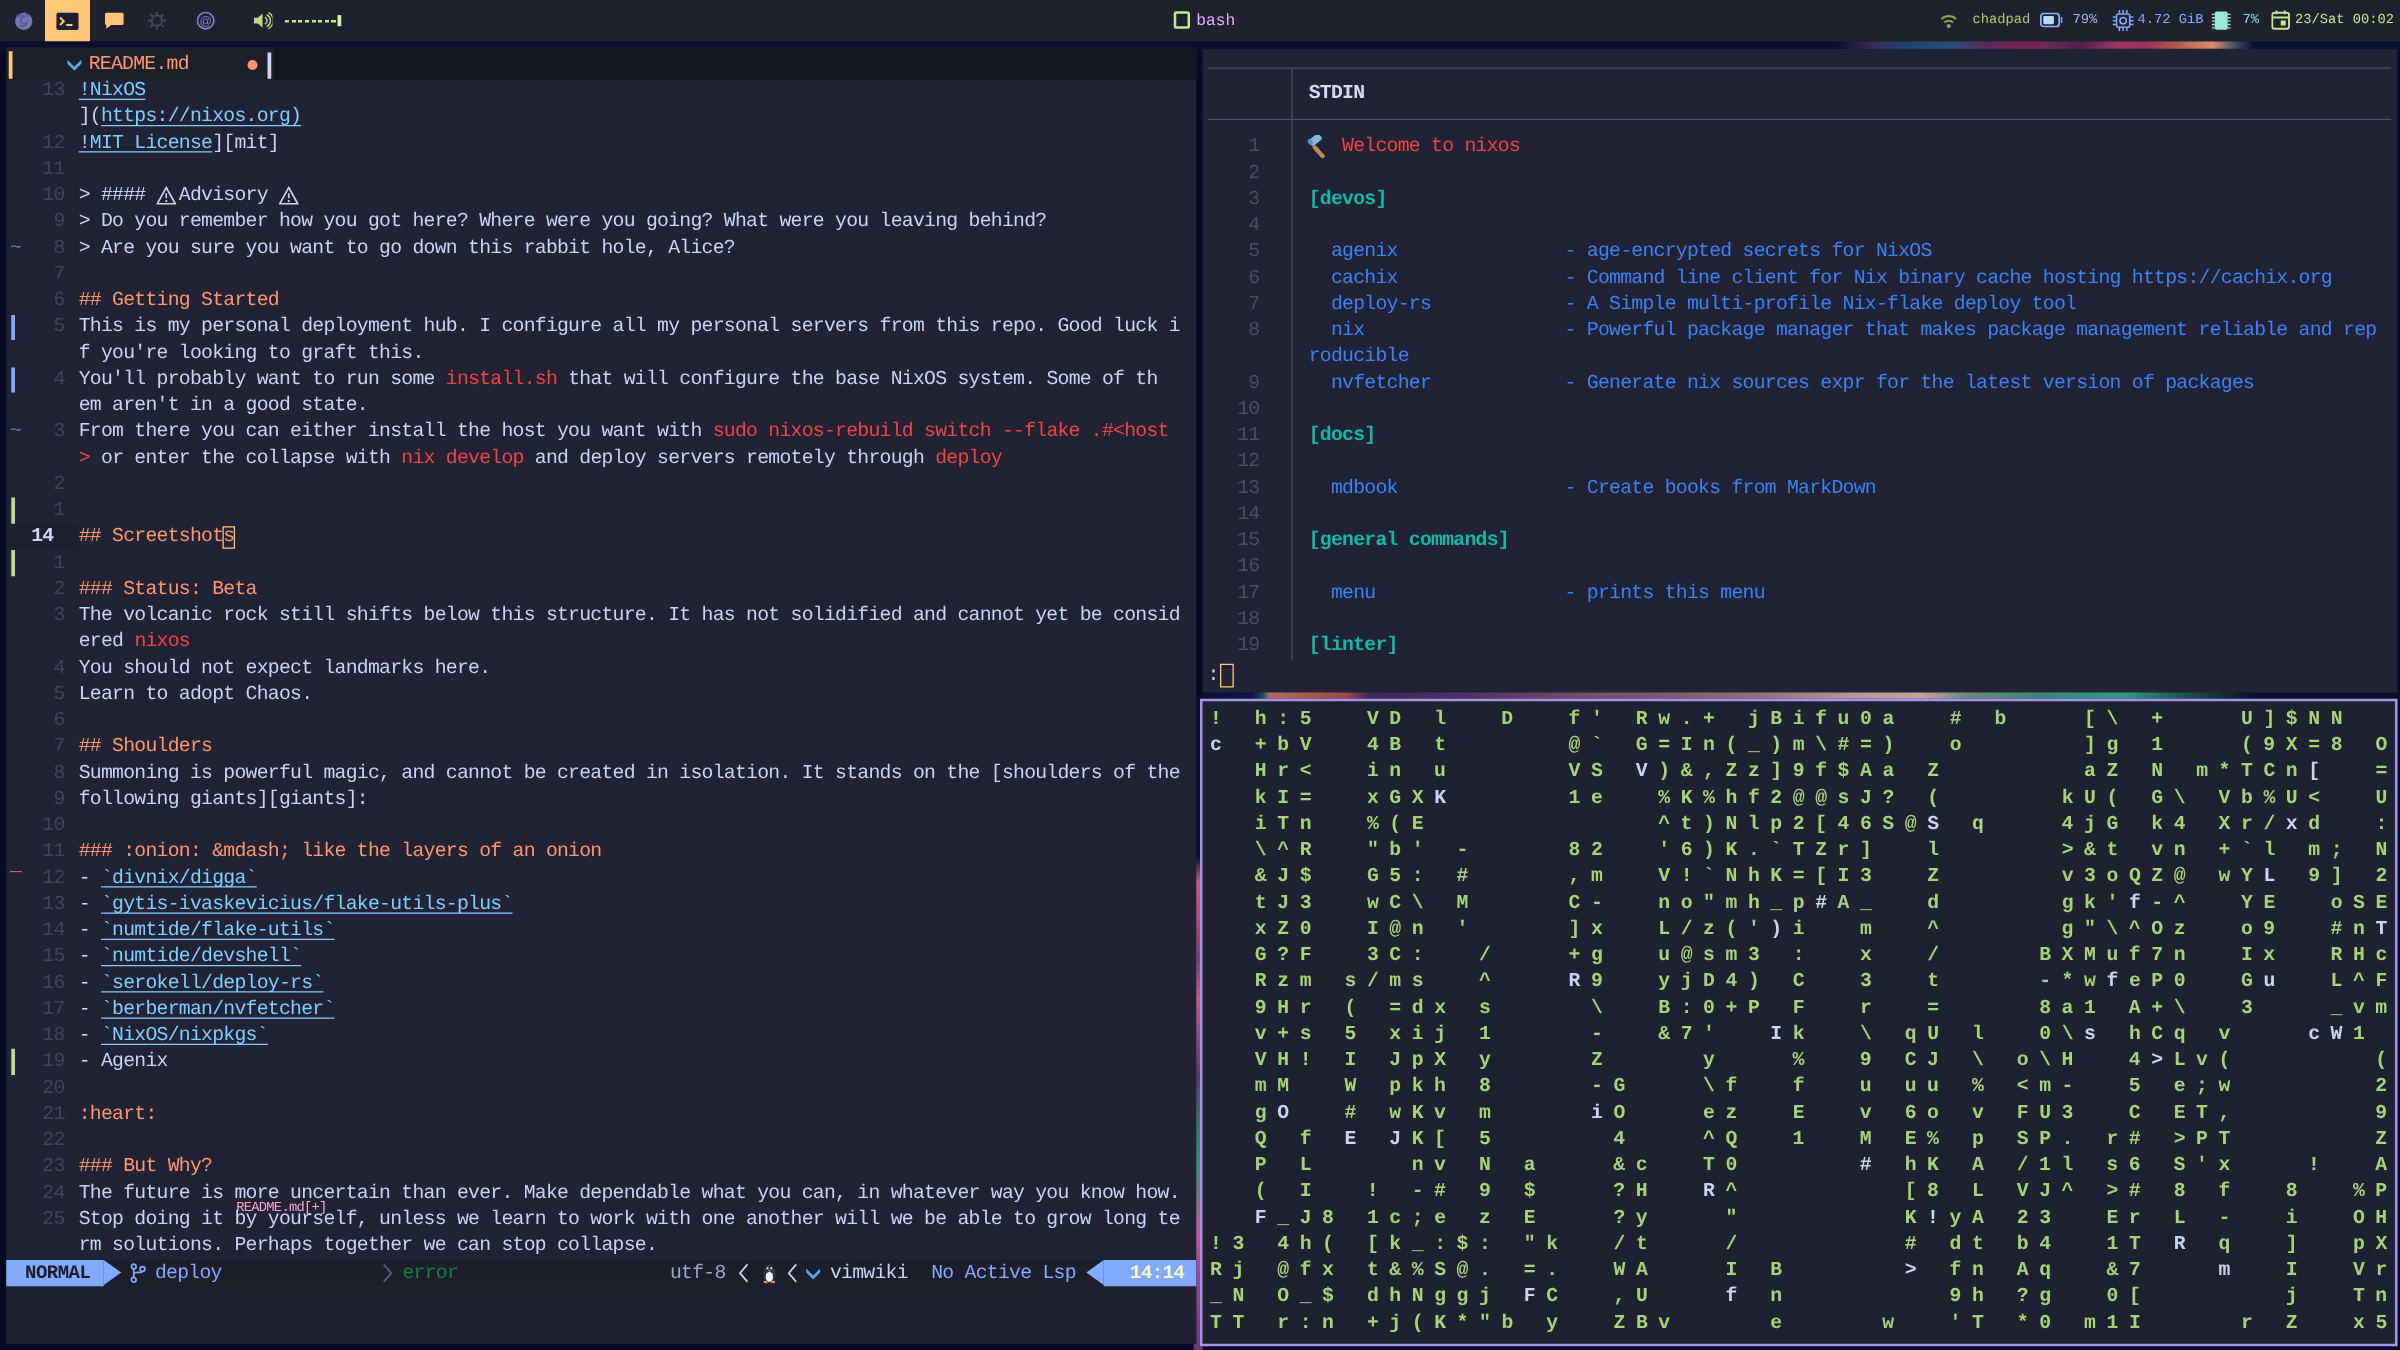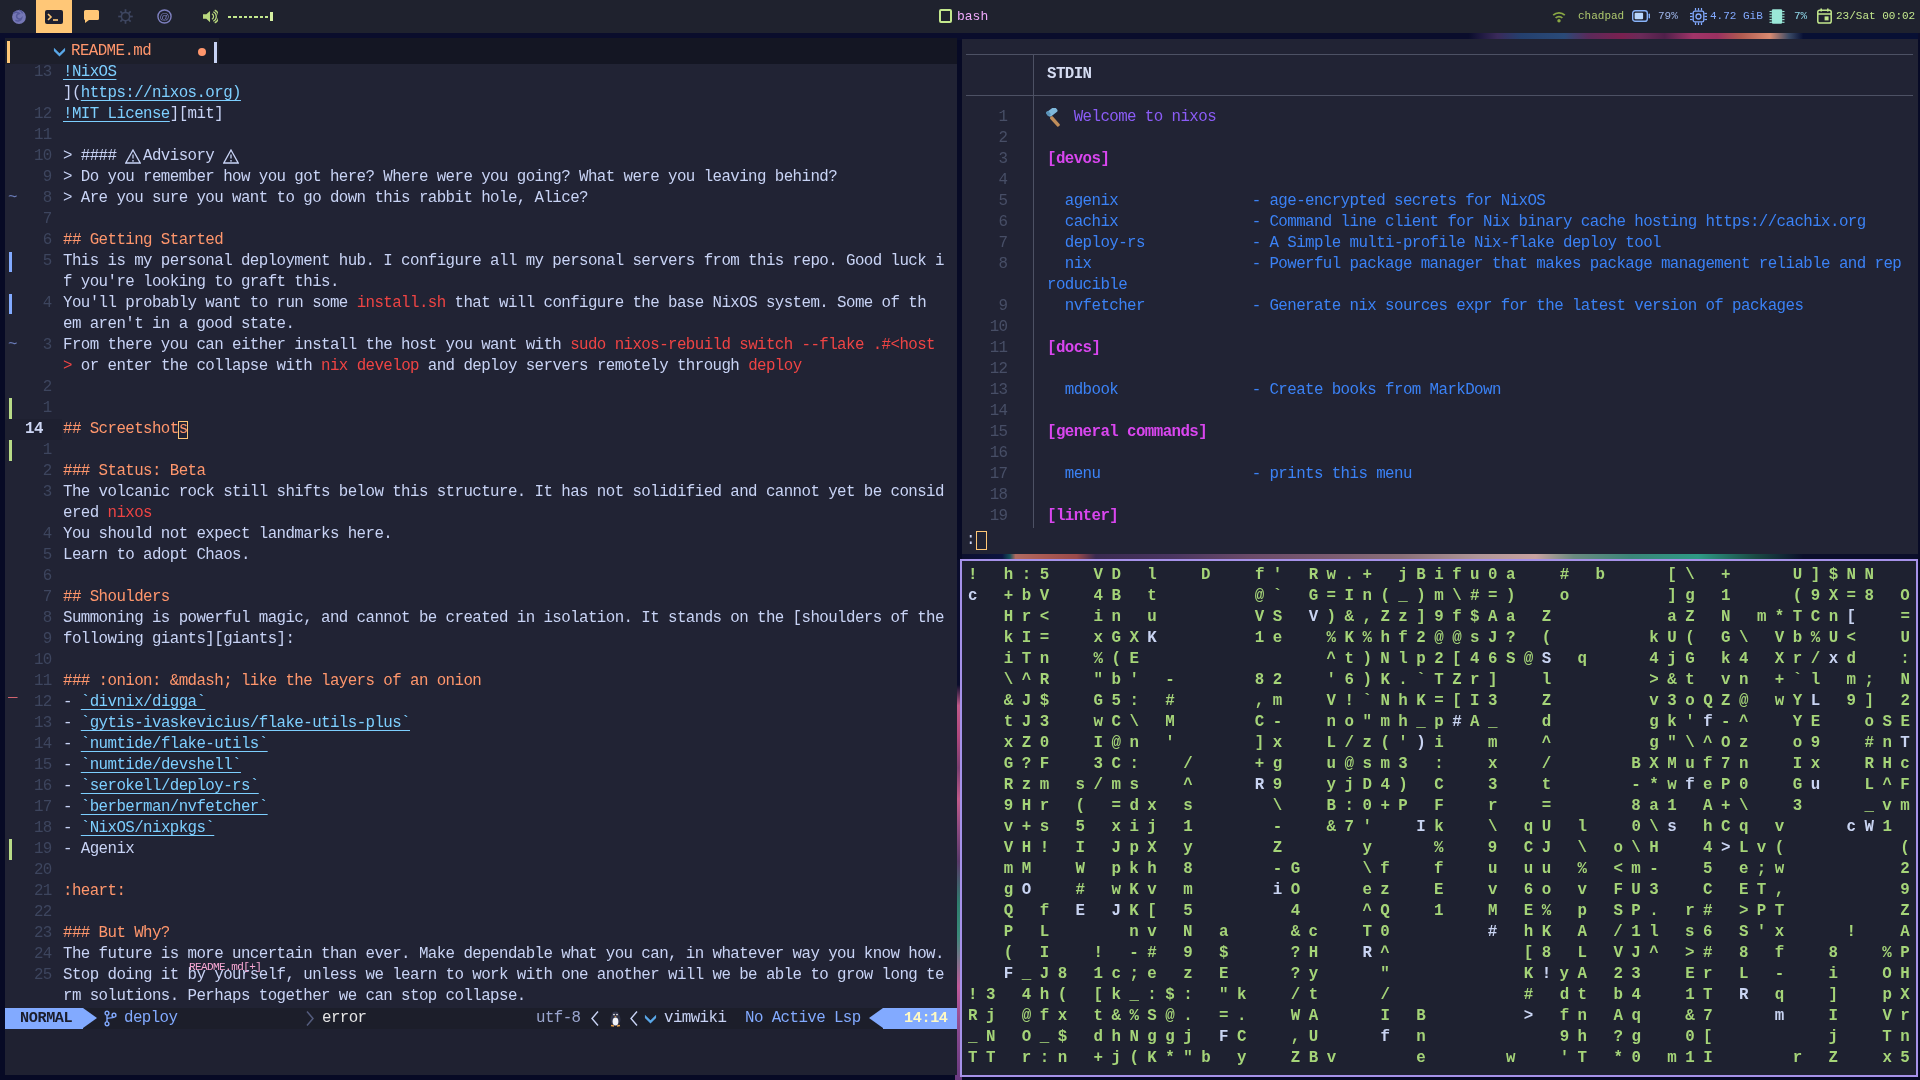--- a/index.html
+++ b/index.html
@@ -7,22 +7,22 @@
 pre.abs{white-space:pre}
 pre{font-family:"Liberation Mono",monospace;font-size:15.8px;letter-spacing:-0.582px;line-height:21px;white-space:pre}
 .fg{color:#c8d3f5}
 .lk{color:#7dcfff;text-decoration:underline;text-underline-offset:3px}
 .org{color:#ff966c}
 .cd{color:#ef4444}
 .ln{color:#3d455e}
 .lnc{color:#cdd6f4;font-weight:bold}
 .bn{color:#474e66}
 .bt{color:#3b82f6}
-.bb{color:#d946ef;font-weight:bold}
-.bo{color:#8b5cf6}
+.bb{color:#14b8a6;font-weight:bold}
+.bo{color:#ef4444}
 .mg{color:#a5d478;font-weight:bold}
 .mw{color:#c9d4f2;font-weight:bold}
 </style></head><body>
 <div class="abs" style="left:0;top:33px;width:1920px;height:7px;background:#0a0d2c"></div>
 <div class="abs" style="left:962px;top:33px;width:956px;height:7px;background:linear-gradient(90deg,#0a0d2c 0%,#0a0d2c 53%,#3a2a5a 56%,#24406e 58.5%,#2a4a78 63%,#5a2a5a 65.5%,#7a2050 69%,#6a2a58 71%,#50204a 73.5%,#a03468 76.5%,#9a3060 79%,#b05a50 81.5%,#d98a70 84.5%,#3a4a66 86.5%,#081034 88%,#081034 100%)"></div>
 <div class="abs" style="left:962px;top:552px;width:956px;height:9px;background:linear-gradient(90deg,#0c0f2e 0%,#0c1440 4.2%,#14505a 5%,#b06a60 5.6%,#aa5a52 8.5%,#9a4a4a 12%,#3a2a50 14%,#4a3560 22%,#6a4a68 30%,#7a5a70 38%,#8a7078 46%,#b09698 54%,#c8a2a0 60%,#6a8a80 64%,#3a8578 70%,#2e9a85 77%,#1a4a44 83%,#0b0e2a 88%,#0b0e2a 100%)"></div>
 <div class="abs" style="left:955px;top:560px;width:7px;height:520px;background:linear-gradient(180deg,#0a0d2c 0%,#0a0d2c 24%,#c05a8a 28%,#b0487e 34%,#7a3f70 40%,#c05a8a 46%,#8a4a80 52%,#5a3a6a 58%,#2f7d6e 66%,#3a8a7a 72%,#c05a9a 82%,#8a4a90 90%,#6a3a80 100%)"></div>
 <div class="abs" style="left:0;top:0;width:1920px;height:33px;background:#1f222e"></div>
 <svg class="abs" style="left:11px;top:9px" width="16" height="16" viewBox="0 0 16 16">
     <circle cx="8" cy="8" r="6.9" fill="#7577b5"></circle>
@@ -254,21 +254,21 @@
       <circle cx="10" cy="5.2" r="1.9"></circle>
       <circle cx="3" cy="13.8" r="1.9"></circle>
       <path d="M3 5.1 V11.9 M3 9 C3 7 10 8.6 10 7.1"></path>
     </g>
   </svg>
 <div class="abs" style="left:124px;top:1010px;color:#82aaff;font-size:15.8px;letter-spacing:-0.582px;line-height:16px">deploy</div>
 <div class="abs" style="left:189px;top:959px;color:#f9a8d4;font-size:11px;letter-spacing:-0.582px;line-height:16px">README.md[+]</div>
 <svg class="abs" style="left:305px;top:1010px" width="10" height="17" viewBox="0 0 10 17">
     <path d="M2 1.5 L8 8.5 L2 15.5" stroke="#545c7e" stroke-width="1.5" fill="none"></path>
   </svg>
-<div class="abs" style="left:322px;top:1010px;color:#e5e5e5;font-size:15.8px;letter-spacing:-0.582px;line-height:16px">error</div>
+<div class="abs" style="left:322px;top:1010px;color:#15803d;font-size:15.8px;letter-spacing:-0.582px;line-height:16px">error</div>
 <div class="abs" style="left:536px;top:1010px;color:#9aa5ce;font-size:15.8px;letter-spacing:-0.582px;line-height:16px">utf-8</div>
 <svg class="abs" style="left:590px;top:1010px" width="10" height="17" viewBox="0 0 10 17">
     <path d="M8 1.5 L2 8.5 L8 15.5" stroke="#c8d3f5" stroke-width="1.4" fill="none"></path>
   </svg>
 <svg class="abs" style="left:609px;top:1010px" width="13" height="17" viewBox="0 0 13 17">
     <ellipse cx="6.5" cy="9.5" rx="5" ry="6.8" fill="#30344a"></ellipse>
     <ellipse cx="6.5" cy="5.2" rx="3.6" ry="3.8" fill="#30344a"></ellipse>
     <ellipse cx="6.5" cy="11.5" rx="2.9" ry="4" fill="#f2f4fa"></ellipse>
     <circle cx="5" cy="4.6" r="0.8" fill="#fff"></circle>
     <circle cx="8" cy="4.6" r="0.8" fill="#fff"></circle>

